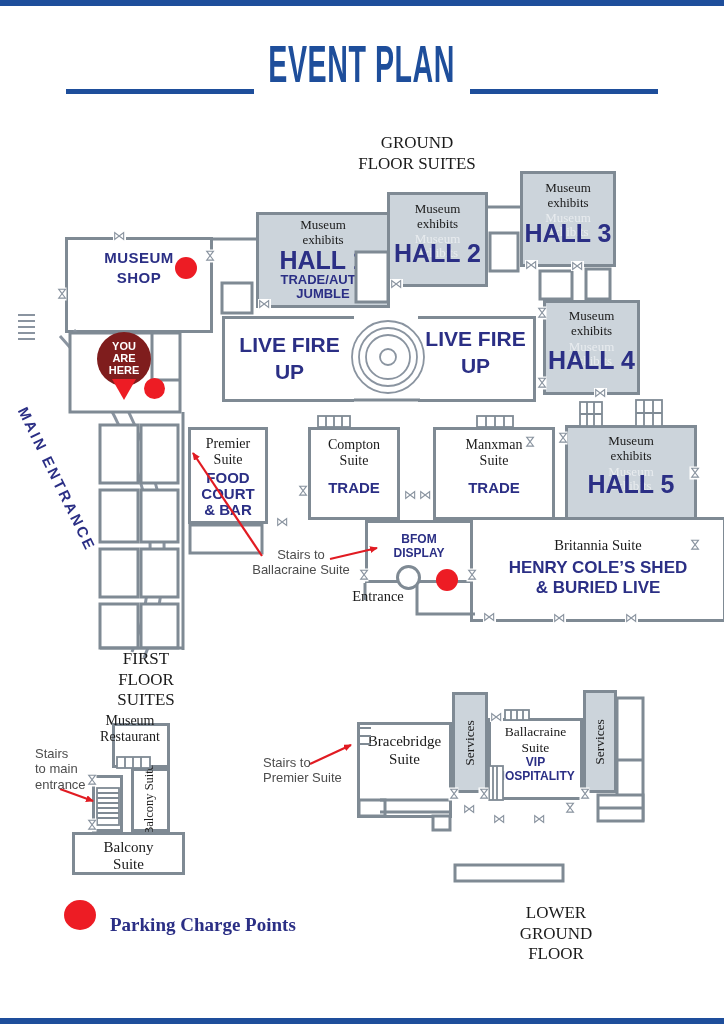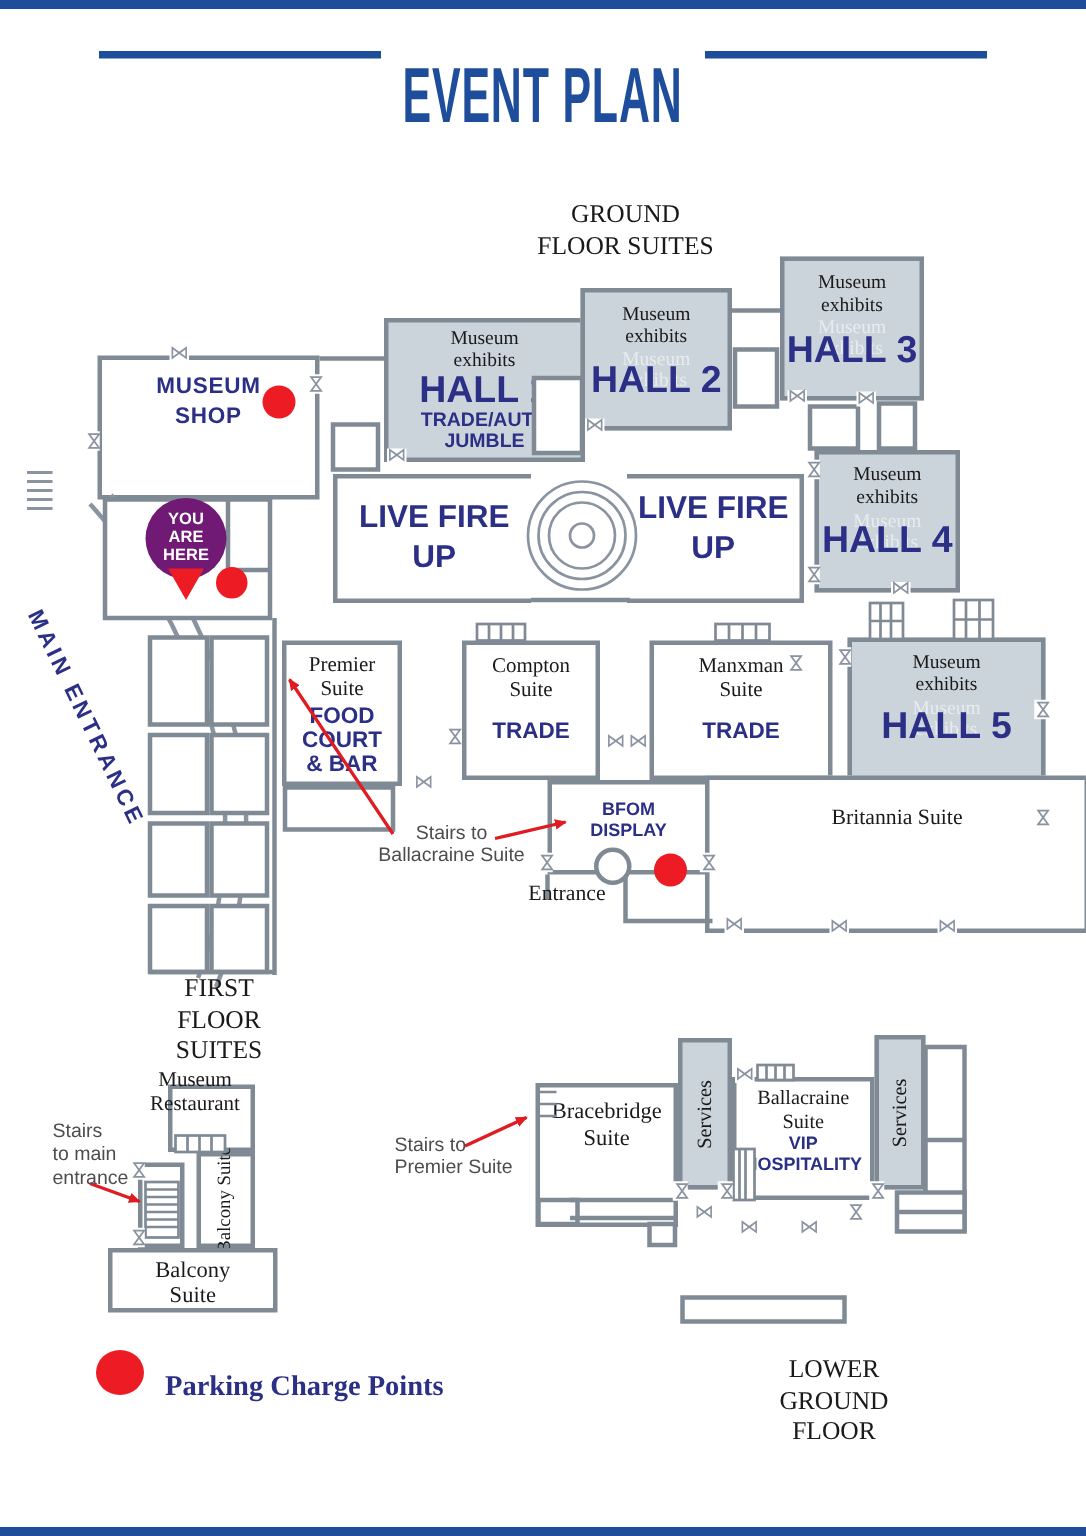--- a/index.html
+++ b/index.html
@@ -1,21 +1,21 @@
 <!DOCTYPE html>
 <html><head>
 <meta charset="utf-8">
 <style>
   html,body{margin:0;padding:0;background:#fff;}
   .canvas{position:relative;width:724px;height:1024px;background:#fff;overflow:hidden;
           font-family:"Liberation Sans",sans-serif;}
   .bar{position:absolute;left:0;width:724px;height:6px;background:#1e4e9b;z-index:10;}
   .bar.bottom{bottom:0;}
   
-  .titlebar{position:absolute;left:0;top:34px;width:724px;display:flex;align-items:flex-start;justify-content:center;z-index:5;}
+  .titlebar{position:absolute;left:0;top:34px;width:724px;display:flex;align-items:flex-end;justify-content:center;z-index:5;}
   .tline{width:188px;height:5px;background:#1e4e9b;}
   .title{font-size:52px;font-weight:bold;color:#1e4e9b;white-space:nowrap;margin:0 -62px;
          transform:scaleX(.55);letter-spacing:1px;font-family:"Liberation Sans",sans-serif;}
   
   .pre{white-space:pre-line;}
   .serif{font-family:"Liberation Serif",serif;color:#1a1a1a;}
   .navy{color:#2b2f85;font-family:"Liberation Sans",sans-serif;font-weight:bold;}
   .sechead{position:absolute;text-align:center;font-family:"Liberation Serif",serif;color:#1a1a1a;
            font-size:17px;line-height:1.22;z-index:4;}
   .note{position:absolute;color:#4d4d4d;font-size:13px;line-height:1.18;z-index:5;}
@@ -29,21 +29,21 @@
   .ghost{position:absolute;left:0;right:0;top:37px;color:rgba(255,255,255,.55);
          font-family:"Liberation Serif",serif;font-size:13px;line-height:1.1;z-index:1;}
   .rot{transform:rotate(-90deg);white-space:nowrap;}
   
   .door{position:absolute;z-index:5;color:#8a94a0;font-size:13px;line-height:10px;background:#fff;
         font-family:"DejaVu Sans",sans-serif;}
   .door::before{content:"⋈";}
   .door.v{transform:rotate(90deg);}
   
   .dot{position:absolute;background:#ed1c24;border-radius:50%;z-index:6;}
-  .pin{position:absolute;left:97px;top:332px;width:54px;height:54px;background:#701a75;border-radius:50%;
+  .pin{position:absolute;left:97px;top:332px;width:54px;height:54px;background:#7f1d1d;border-radius:50%;
        z-index:7;display:flex;flex-direction:column;align-items:center;justify-content:center;
        color:#fff;font-size:11px;font-weight:bold;line-height:1.08;text-align:center;}
   .pin::after{content:"";position:absolute;top:47px;left:15px;width:0;height:0;
        border-left:12px solid transparent;border-right:12px solid transparent;border-top:21px solid #ed1c24;}
   .ecirc{position:absolute;left:396px;top:565px;width:25px;height:25px;border:3px solid #7f8a94;
          border-radius:50%;background:#fff;z-index:6;box-sizing:border-box;}
   .mainent{position:absolute;left:30px;top:404px;transform:rotate(64deg);transform-origin:0 0;
            font-size:15px;font-weight:bold;letter-spacing:2.5px;color:#2b2f85;white-space:nowrap;z-index:4;}
   svg.lines{position:absolute;left:0;top:0;z-index:3;pointer-events:none;}
 </style>
@@ -143,20 +143,22 @@
     <span class="navy" style="font-size:15px;margin-top:10px;">TRADE</span>
   </div>
 
   <div class="room" style="left:365px;top:520px;width:108px;height:63px;">
     <span class="navy pre" style="font-size:12px;line-height:1.2;margin-top:9px;">BFOM
 DISPLAY</span>
   </div>
 
   <div class="room" style="left:470px;top:517px;width:256px;height:105px;">
     <span class="serif" style="font-size:14.5px;margin-top:17px;">Britannia Suite</span>
+    <span class="navy pre" style="font-size:17px;line-height:1.15;margin-top:4px;">HENRY COLE’S SHED
+&amp; BURIED LIVE</span>
   </div>
 
   <div class="room" style="left:112px;top:723px;width:58px;height:45px;"></div>
   <div class="serif pre" style="position:absolute;left:88px;top:713px;width:84px;text-align:center;font-size:14px;line-height:1.12;z-index:6;">Museum
 Restaurant</div>
 
   <div class="room" style="left:131px;top:768px;width:39px;height:64px;justify-content:center;">
     <span class="serif pre rot" style="font-size:12.5px;line-height:1.1;">Balcony
 Suite</span>
   </div>

